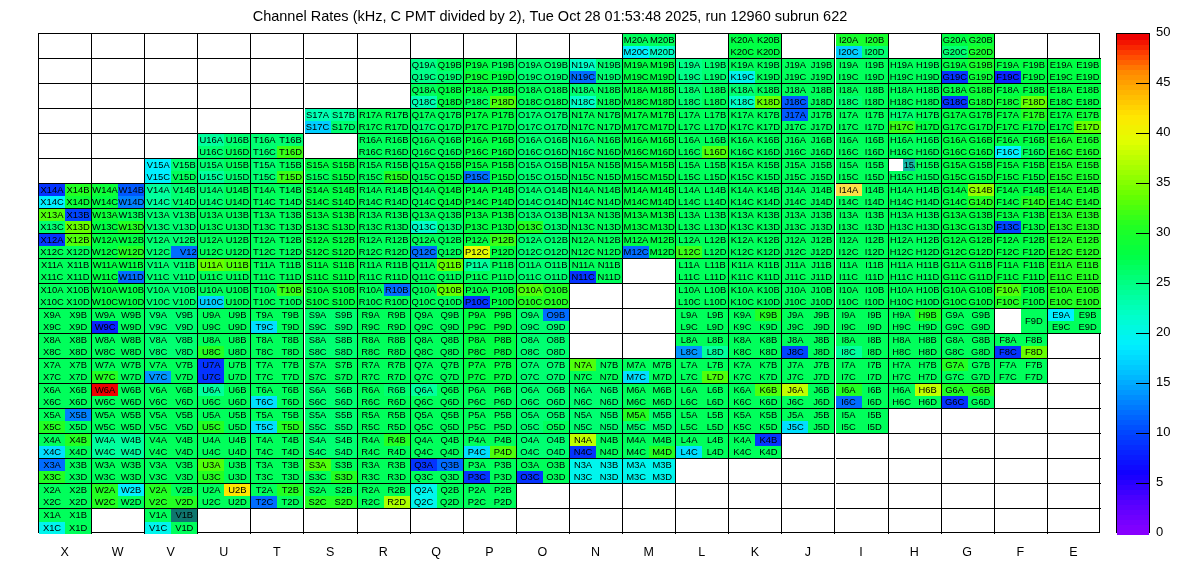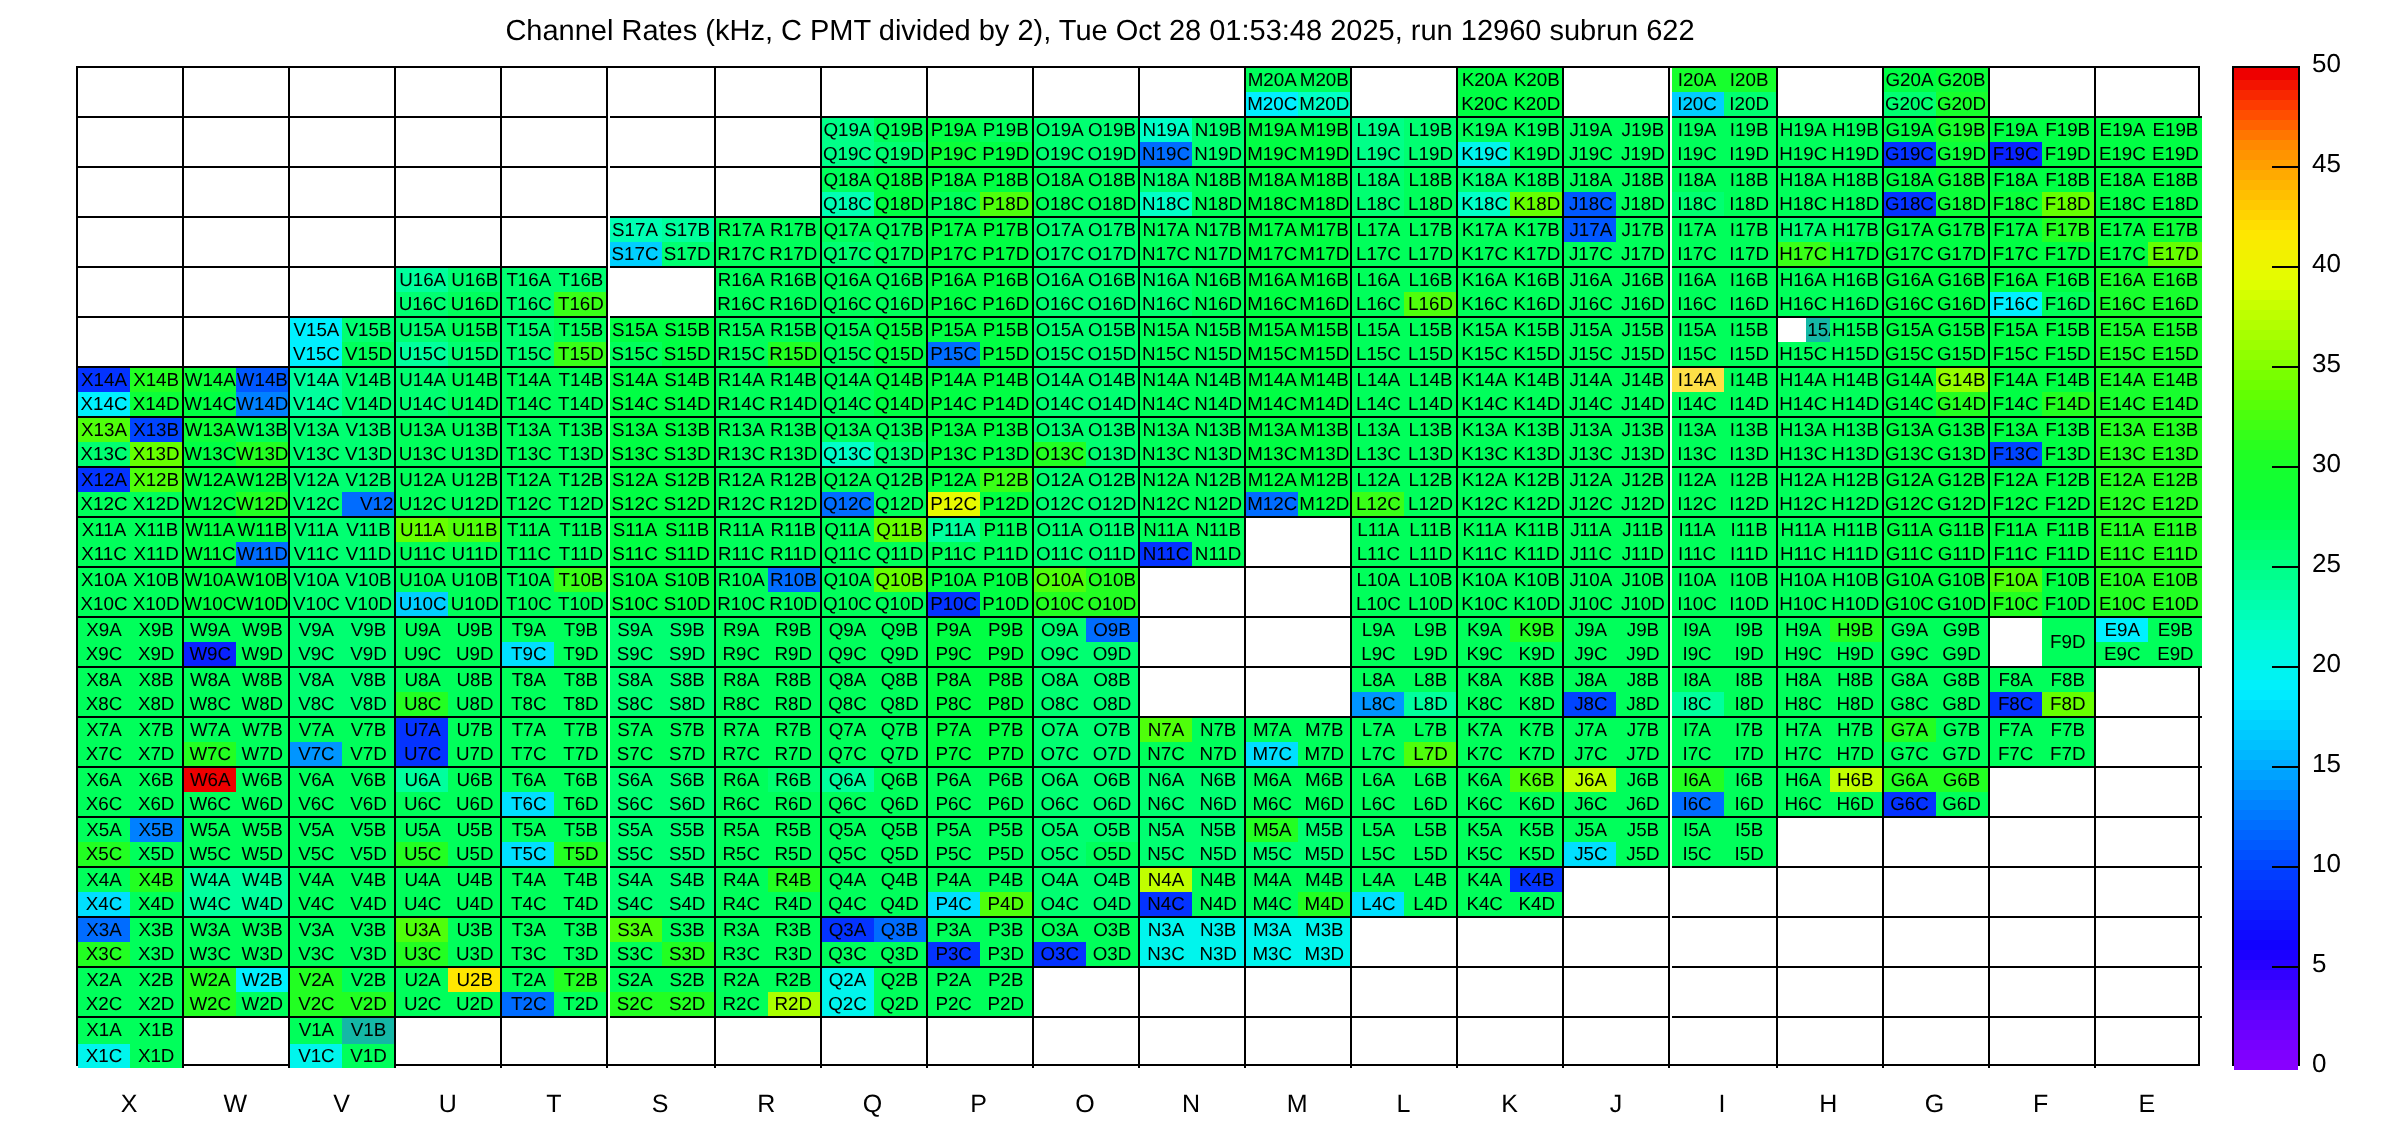--- a/index.html
+++ b/index.html
@@ -2312,21 +2312,21 @@
       <div class="sub" title="X1D: 27 kHz" style="background: rgb(0, 255, 91);">X1D</div>
     </div>
     <div class="gcell" style="left: 53.1px; top: 475px; width: 53.1px; height: 25px; border-bottom: none;">
       <div class="sub empty"></div>
       <div class="sub empty"></div>
       <div class="sub empty"></div>
       <div class="sub empty"></div>
     </div>
     <div class="gcell" style="left: 106.2px; top: 475px; width: 53.1px; height: 25px; border-bottom: none;">
       <div class="sub" title="V1A: 27 kHz" style="background: rgb(0, 255, 91);">V1A</div>
-      <div class="sub" title="V1B: 27 kHz" style="background: #14b8a6;">V1B</div>
+      <div class="sub" title="V1B: 27 kHz" style="background: #0f766e;">V1B</div>
       <div class="sub" title="V1C: 20 kHz" style="background: rgb(0, 245, 237);">V1C</div>
       <div class="sub" title="V1D: 27 kHz" style="background: rgb(0, 255, 91);">V1D</div>
     </div>
     <div class="gcell" style="left: 159.3px; top: 475px; width: 53.1px; height: 25px; border-bottom: none;">
       <div class="sub empty"></div>
       <div class="sub empty"></div>
       <div class="sub empty"></div>
       <div class="sub empty"></div>
     </div>
     <div class="gcell" style="left: 212.4px; top: 475px; width: 53.1px; height: 25px; border-bottom: none;">

